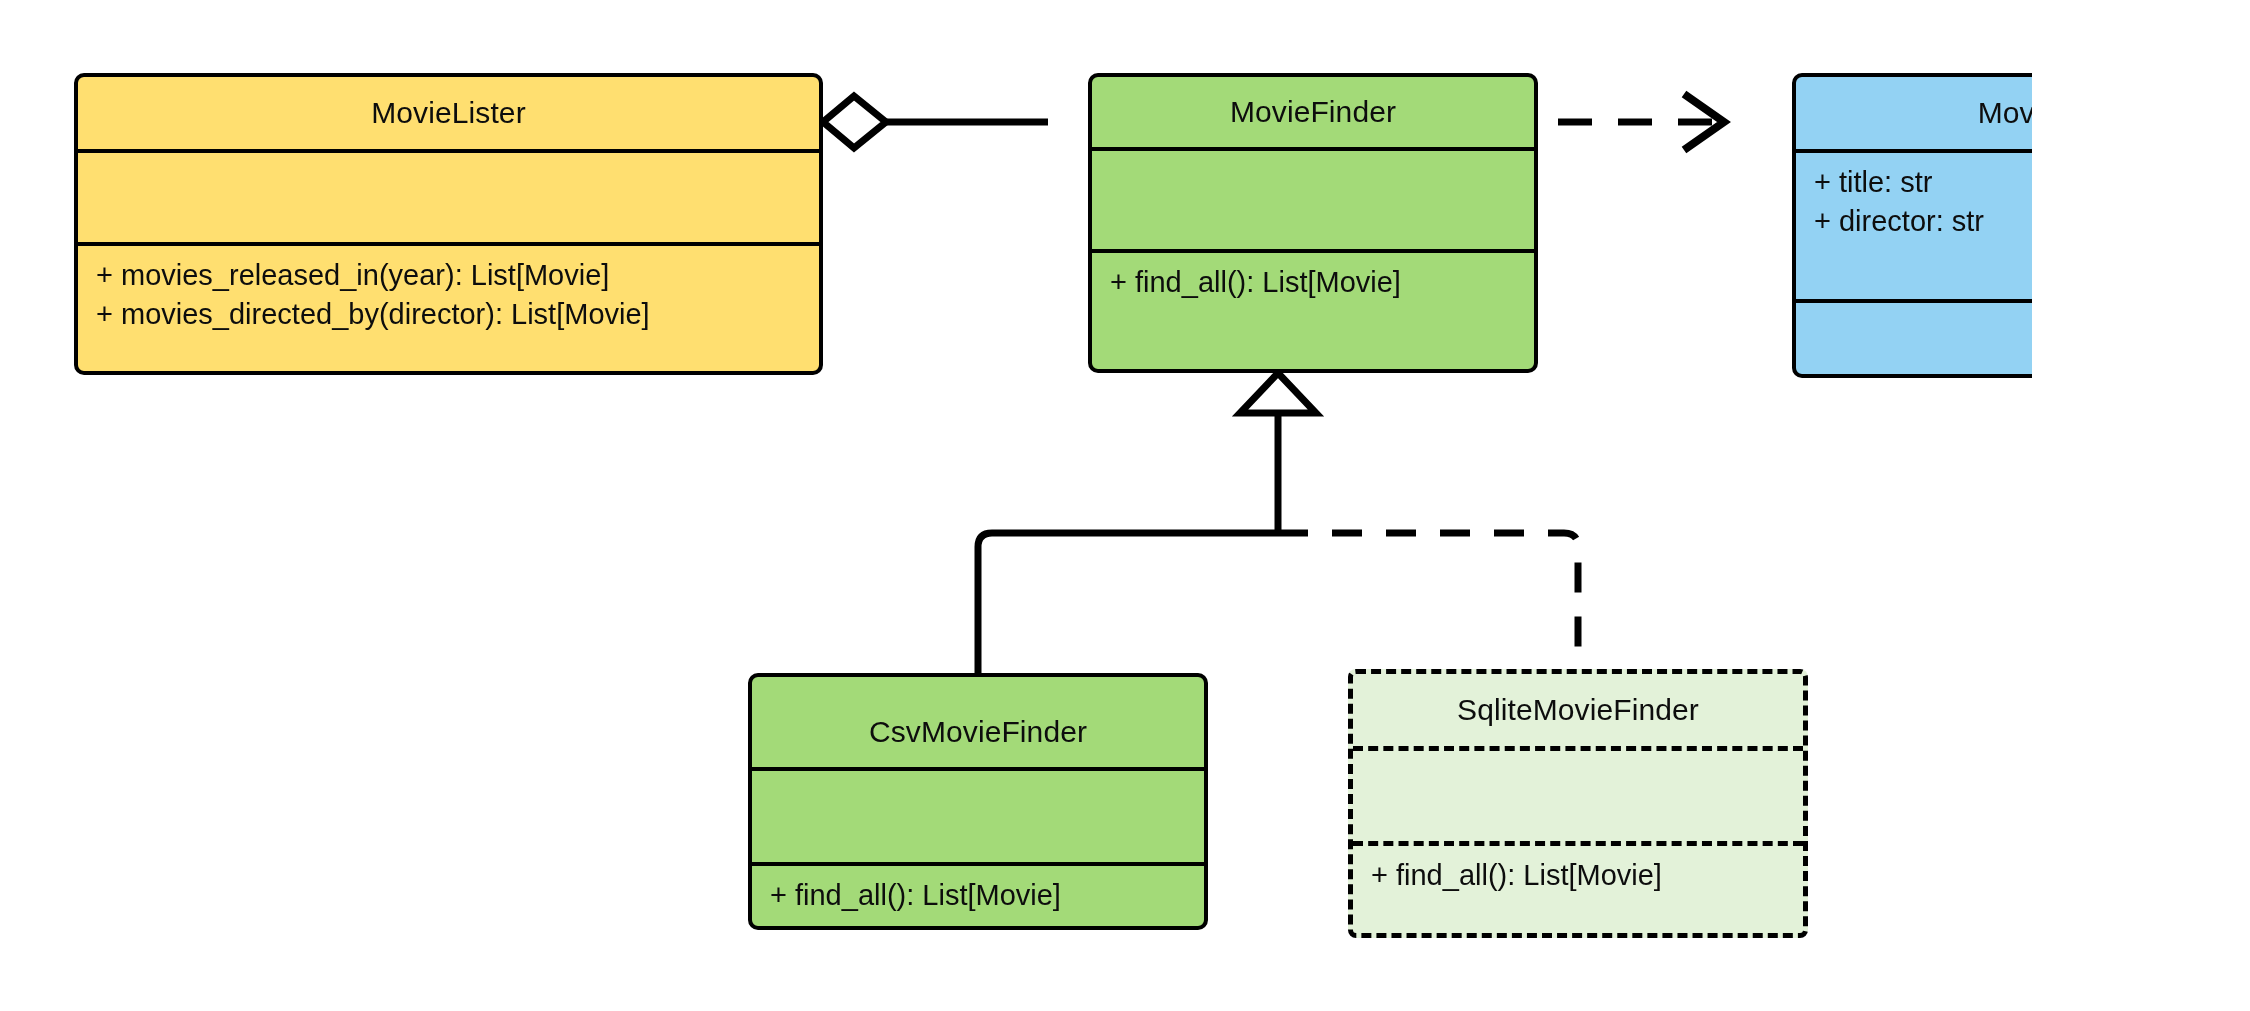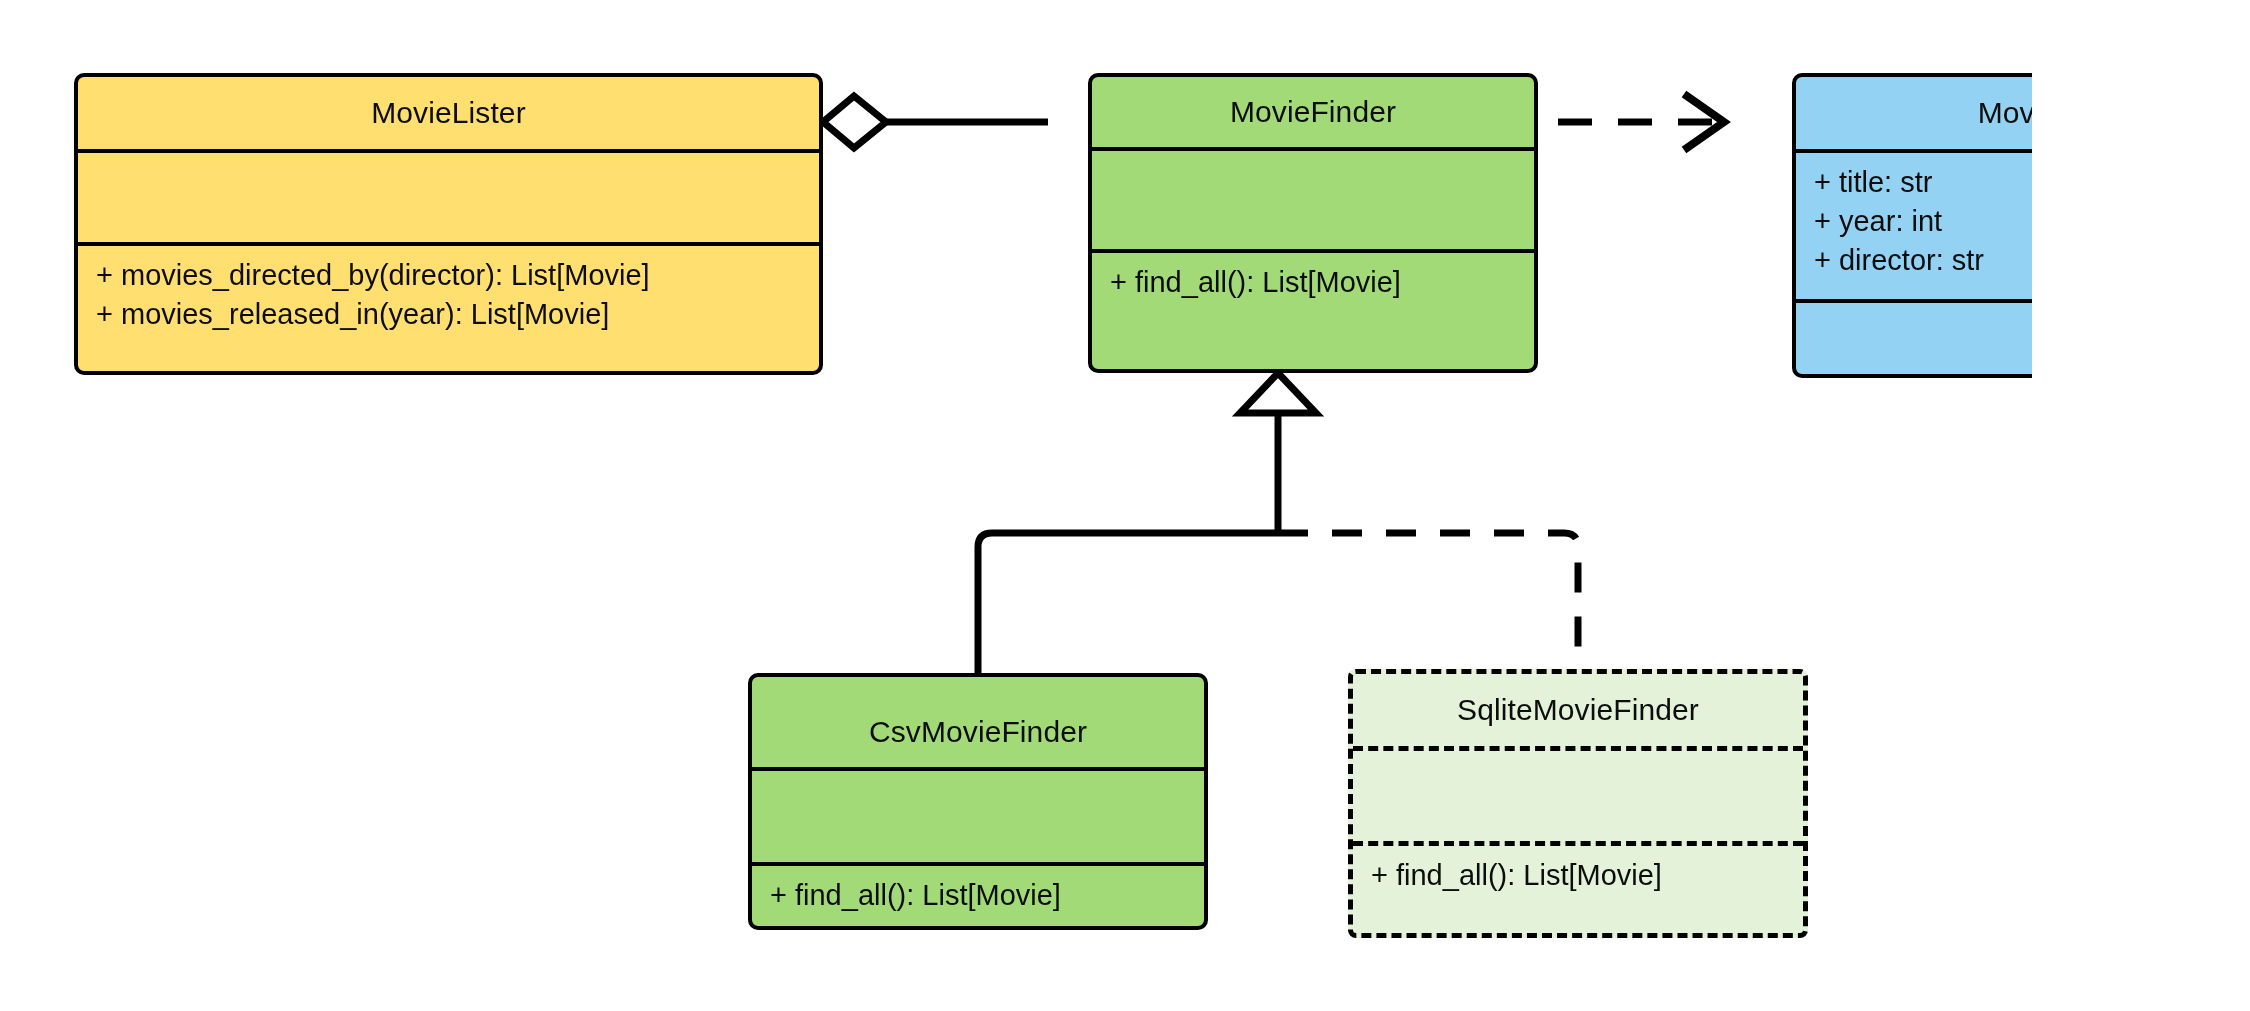--- a/index.html
+++ b/index.html
@@ -101,38 +101,37 @@
 
     <g>
       <path d="M 1278 533 L 1564 533 Q 1578 533 1578 547 L 1578 673" fill="none" stroke="#000000" stroke-width="7" stroke-dasharray="30,24"></path>
     </g>
   </svg>
 
   <div class="uml-class" id="box-movie-lister" style="left:74px; top:73px; width:749px; height:302px; background:#FFDF70;">
     <div class="compartment cls-name" style="height:72px;">MovieLister</div>
     <div class="compartment divider-top empty-compartment" style="height:93px;"></div>
     <div class="compartment divider-top members" style="flex:1;">
+      <div class="member-line">+ movies_released_in(year): List[Movie]</div>
       <div class="member-line">+ movies_directed_by(director): List[Movie]</div>
-      <div class="member-line">+ movies_released_in(year): List[Movie]</div>
     </div>
   </div>
 
   <div class="uml-class" id="box-movie-finder" style="left:1048px; top:73px; width:450px; height:300px; background:#A3DA78;margin-left:40px;">
     <div class="compartment cls-name" style="height:70px;">MovieFinder</div>
     <div class="compartment divider-top empty-compartment" style="height:102px;"></div>
     <div class="compartment divider-top members" style="flex:1;">
       <div class="member-line">+ find_all(): List[Movie]</div>
     </div>
   </div>
 
   <div class="uml-class" id="box-movie" style="left:1792px; top:73px; width:452px; height:305px; background:#93D2F3;">
     <div class="compartment cls-name" style="height:72px;">Movie</div>
     <div class="compartment divider-top members" style="height:150px;">
       <div class="member-line">+ title: str</div>
-      <div class="member-line">+ year: int</div>
       <div class="member-line">+ director: str</div>
     </div>
     <div class="compartment divider-top empty-compartment" style="flex:1;"></div>
   </div>
 
   <div class="uml-class" id="box-csv-movie-finder" style="left:748px; top:673px; width:460px; height:257px; background:#A3DA78;">
     <div class="compartment cls-name" style="height:70px;margin-top:20px;">CsvMovieFinder</div>
     <div class="compartment divider-top empty-compartment" style="height:95px;"></div>
     <div class="compartment divider-top members" style="flex:1;">
       <div class="member-line">+ find_all(): List[Movie]</div>

